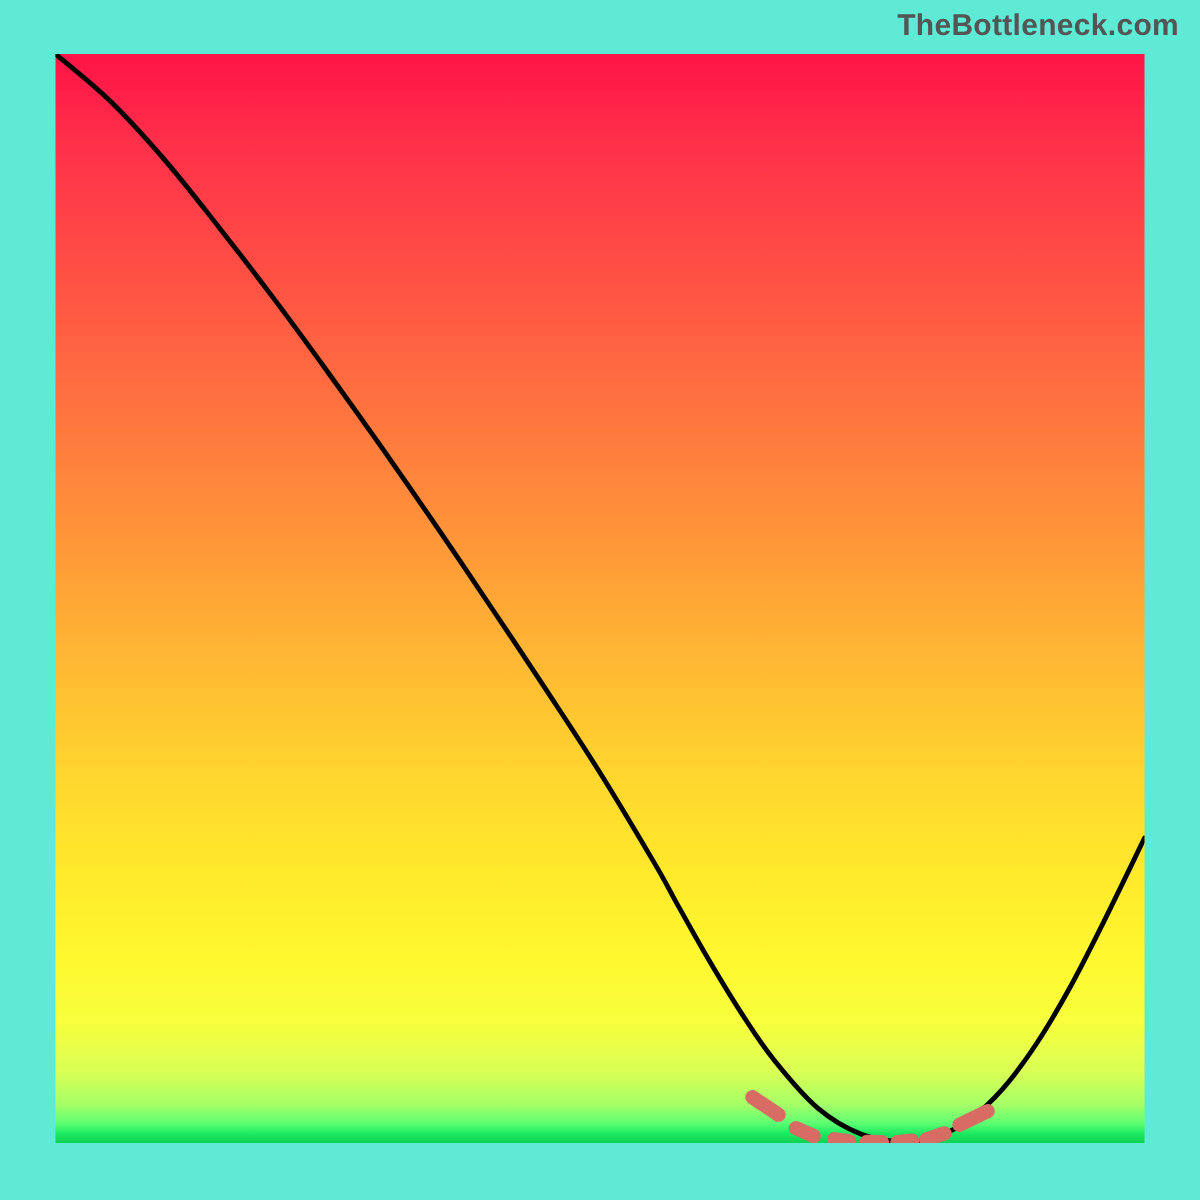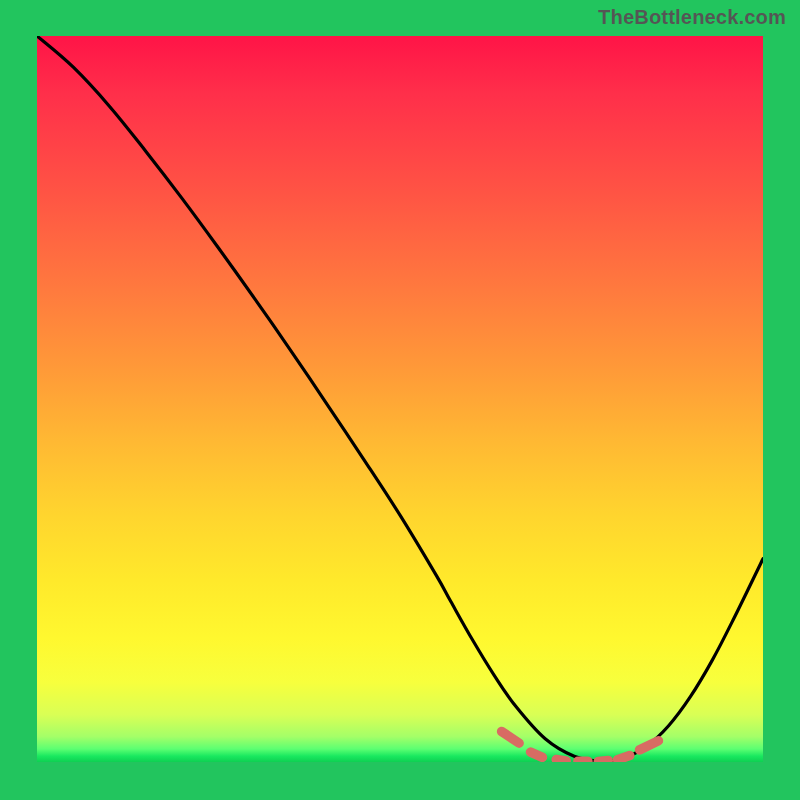--- a/index.html
+++ b/index.html
@@ -1,20 +1,20 @@
 <!DOCTYPE html>
 <html><head>
 <meta charset="utf-8">
 <style>
   * { margin: 0; padding: 0; box-sizing: border-box; }
   html, body { width: 800px; height: 800px; overflow: hidden; background: #000; }
   .outer {
     width: 800px;
     height: 800px;
-    background: #22c55e;
+    background: #5eead4;
     position: relative;
   }
   .attribution {
     position: absolute;
     top: 6px;
     right: 14px;
     color: #555;
     font-family: Arial, sans-serif;
     font-size: 20px;
     font-weight: bold;

